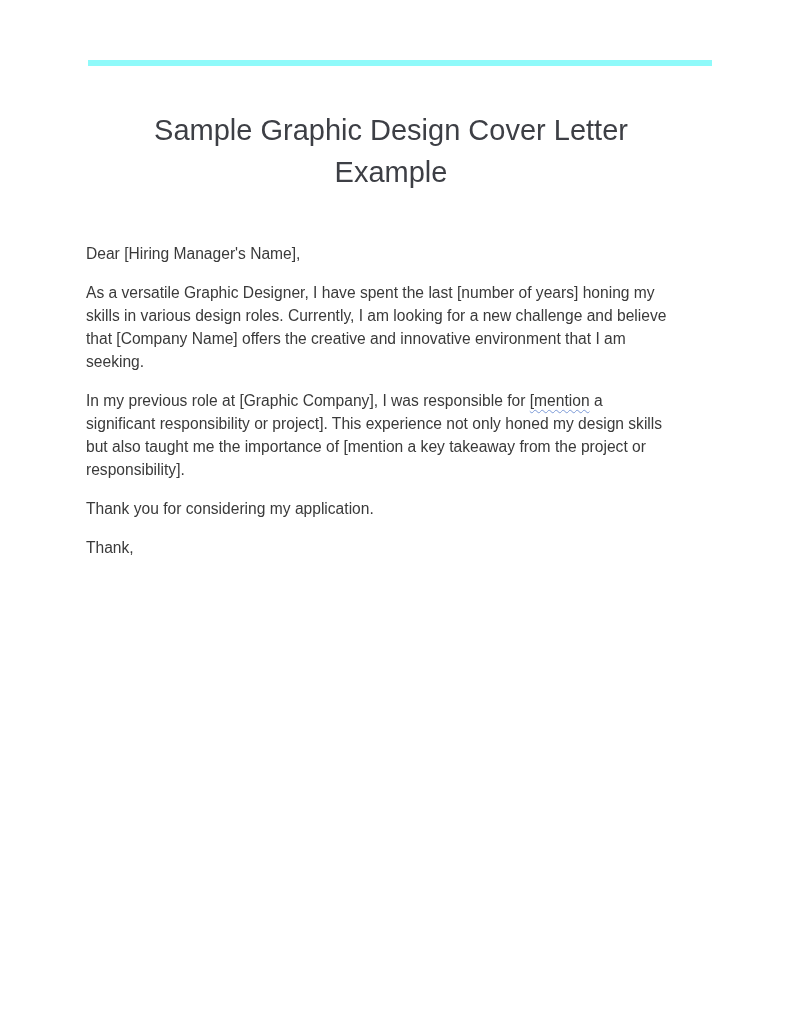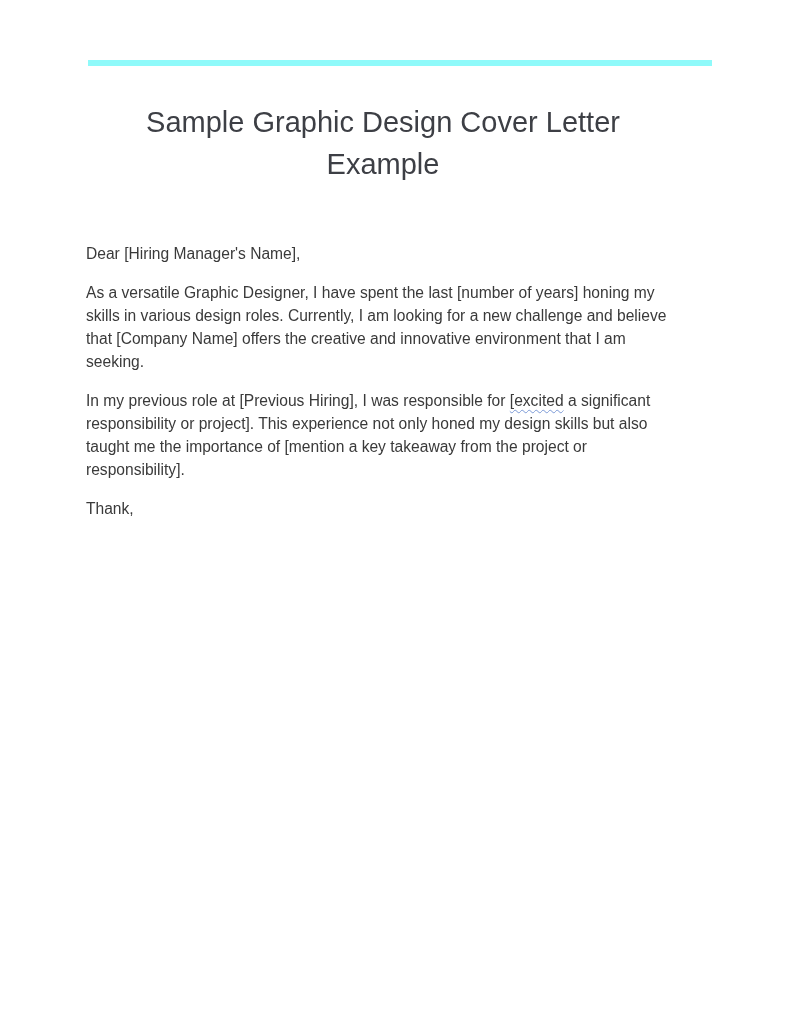--- a/index.html
+++ b/index.html
@@ -28,21 +28,21 @@
       top: 60px;
       width: 624px;
       height: 6px;
       background: #8ffafa;
     }
     .title {
       position: absolute;
       left: 88px;
       top: 101px;
       width: 590px;
-      margin: 0;
+      margin: 8px;
       text-align: center;
       font-size: 29px;
       font-weight: normal;
       line-height: 42px;
       color: #3d3f45;
     }
     .body-text {
       position: absolute;
       left: 86px;
       top: 242px;
@@ -64,16 +64,17 @@
 <body>
 
 <div class="page">
   <div class="accent-bar"></div>
 
   <h1 class="title">Sample Graphic Design Cover Letter Example</h1>
 
   <div class="body-text">
     <p>Dear [Hiring Manager's Name],</p>
     <p>As a versatile Graphic Designer, I have spent the last [number of years] honing my skills in various design roles. Currently, I am looking for a new challenge and believe that [Company Name] offers the creative and innovative environment that I am seeking.</p>
-    <p><span>In my previous role at [Previous Hiring], I was responsible for </span><span class="squiggle">[excited</span><span> a significant responsibility or project]. This experience not only honed my design skills but also taught me the importance of [mention a key takeaway from the project or responsibility].</span></p>
+    <p><span>In my previous role at [Graphic Company], I was responsible for </span><span class="squiggle">[mention</span><span> a significant responsibility or project]. This experience not only honed my design skills but also taught me the importance of [mention a key takeaway from the project or responsibility].</span></p>
+    <p>Thank you for considering my application.</p>
     <p>Thank,</p>
   </div>
 </div>
 
 </body></html>

